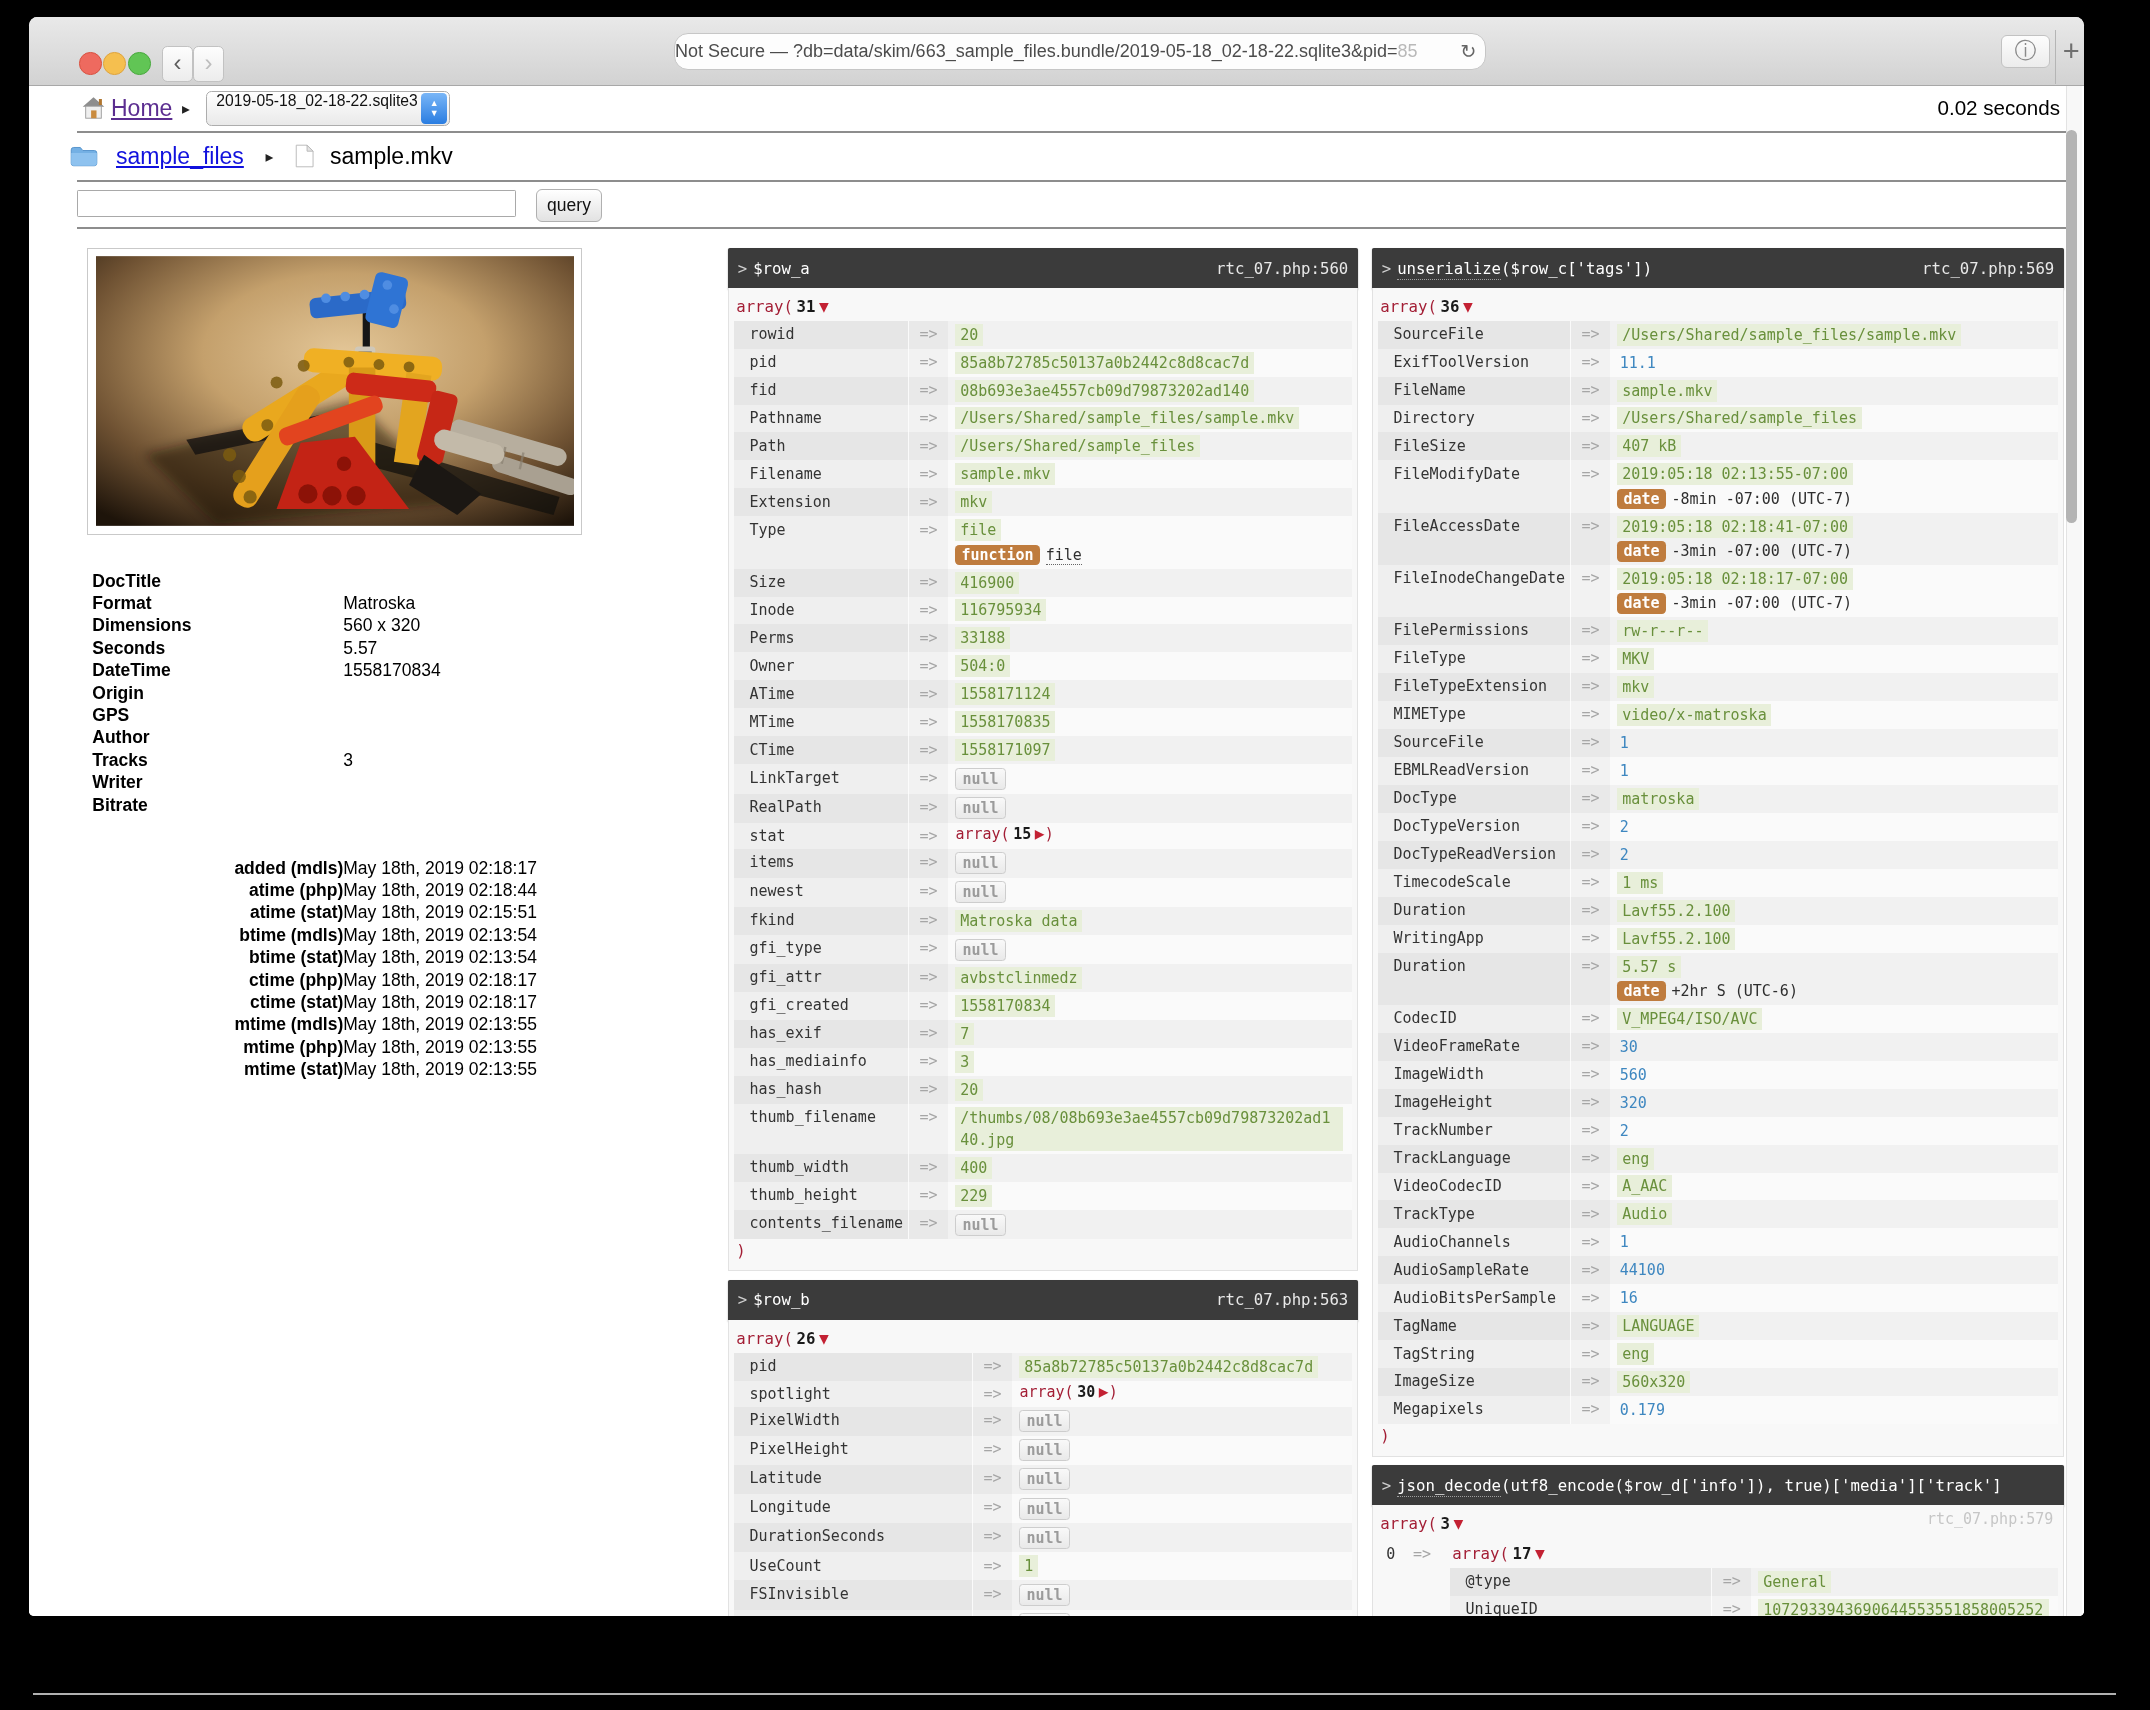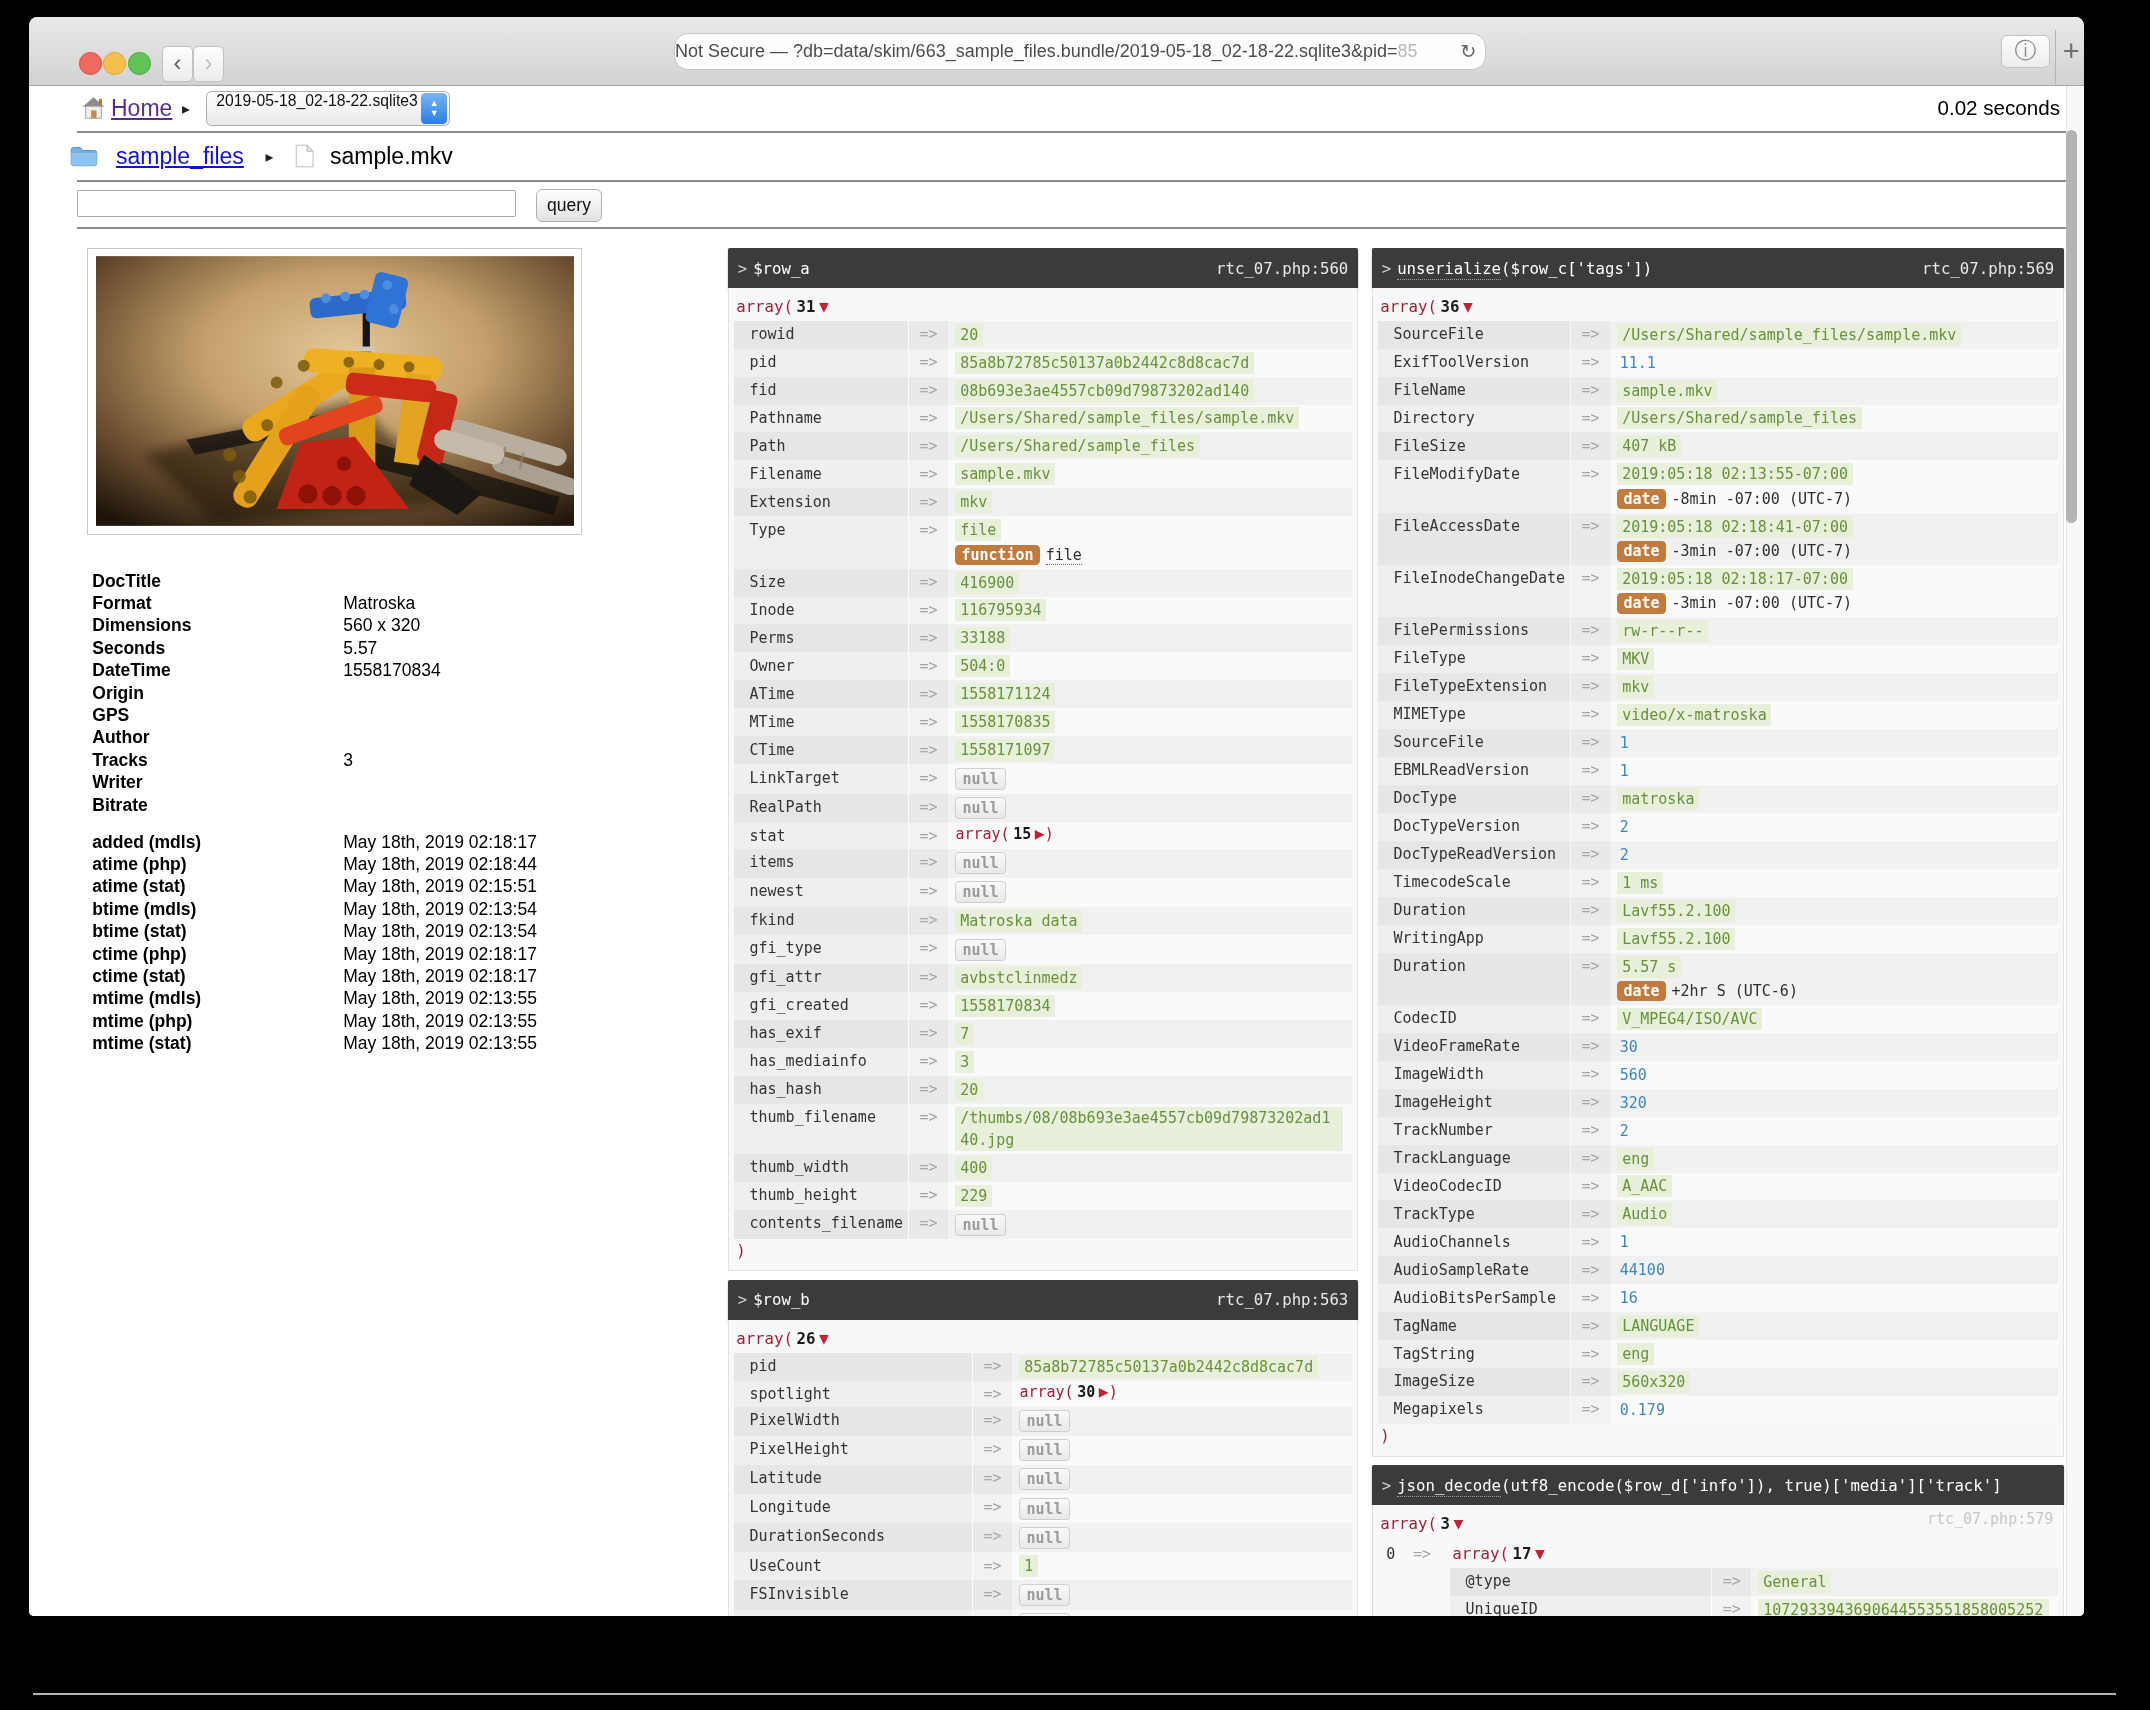--- a/index.html
+++ b/index.html
@@ -48,21 +48,21 @@
     background:linear-gradient(#ffffff,#e2e2e2);font-size:17.5px;color:#111;text-align:center;line-height:30px;}
   
   #col-left{position:absolute;left:56px;top:162px;width:508px;}
   #col-mid{position:absolute;left:699px;top:162px;width:630px;}
   #col-right{position:absolute;left:1343px;top:162px;width:692px;}
   
   #thumb-box{position:absolute;left:2.4px;top:0;width:478px;height:270px;border:1.2px solid #c9c9c9;background:#fff;padding:7.3px;}
   #thumb-box svg{display:block;}
   
   .meta-table{position:absolute;left:0;width:508px;}
-  #meta-general{top:322px;} #meta-times{top:583px;}
+  #meta-general{top:322px;} #meta-times{top:609px;text-align:right;}
   .meta-row{display:flex;height:22.4px;align-items:center;}
   .meta-label{width:251px;padding-left:7.3px;font-weight:bold;font-size:17.5px;color:#000;}
   .meta-value{font-size:17.5px;color:#000;}
   
   .panel{margin-bottom:8.5px;font-family:"DejaVu Sans Mono", monospace;}
   .panel-header{height:40px;background:#3b3b3b;border-radius:1.8px 1.8px 0 0;display:flex;align-items:center;
     justify-content:space-between;padding:0 9.7px;color:#fff;font-size:15.7px;box-shadow:0 1.2px 1.8px rgba(0,0,0,.35);}
   .hdr-left{white-space:nowrap;}
   .hdr-prefix{color:#cfcfcf;margin-right:6px;}
   .hdr-fn{border-bottom:1.2px dotted #9f9f9f;padding-bottom:1.2px;}

